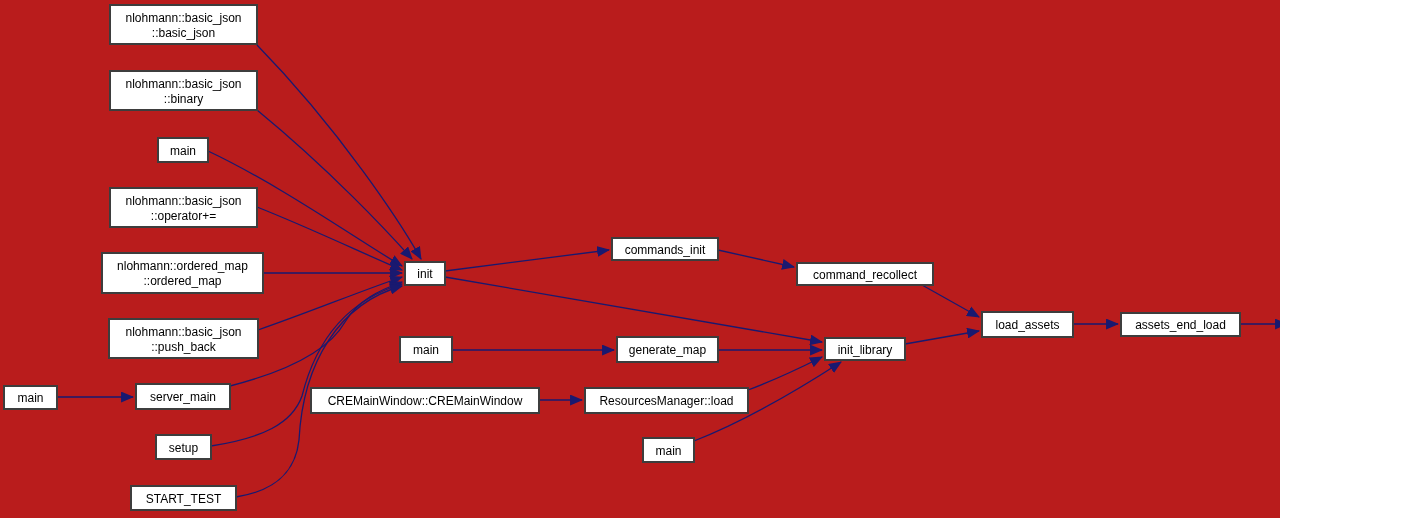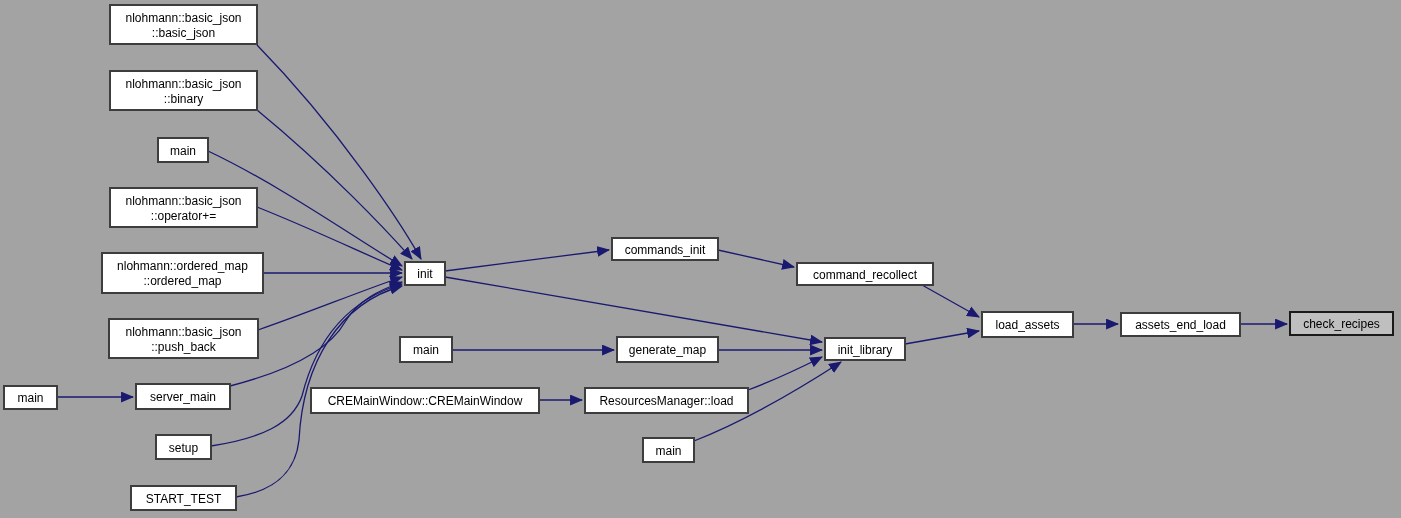--- a/index.html
+++ b/index.html
@@ -3,23 +3,23 @@
 <meta charset="utf-8">
 <style>
   html, body {
     margin: 0;
     padding: 0;
     background: #ffffff;
     font-family: "Liberation Sans", sans-serif;
   }
   .canvas {
     position: relative;
-    width: 1401px;
+    width: 1280px;
     height: 518px;
-    background: #a3a3a3;
+    background: #b91c1c;
     overflow: hidden;
   }
   svg { display: block; }
   .node rect {
     stroke-width: 2px;
   }
   .node text {
     font-family: "Liberation Sans", sans-serif;
     font-size: 12px;
     fill: #000000;

